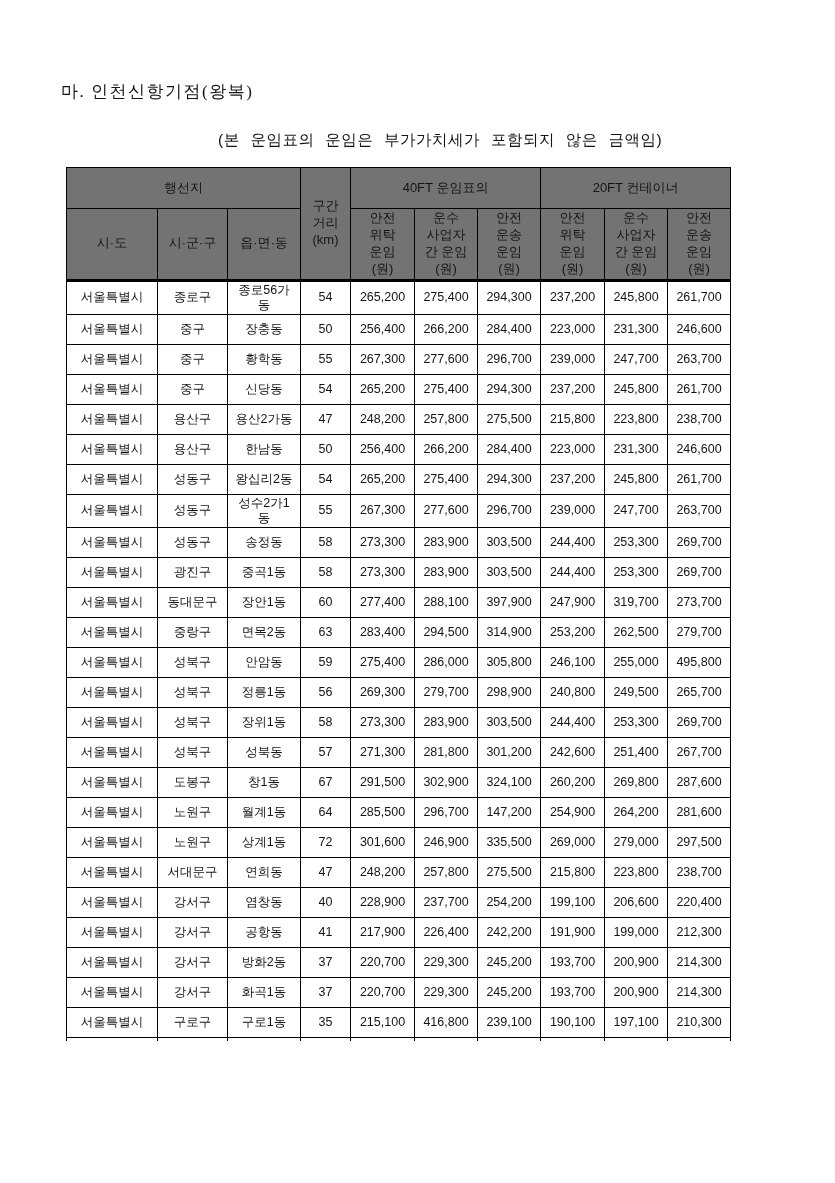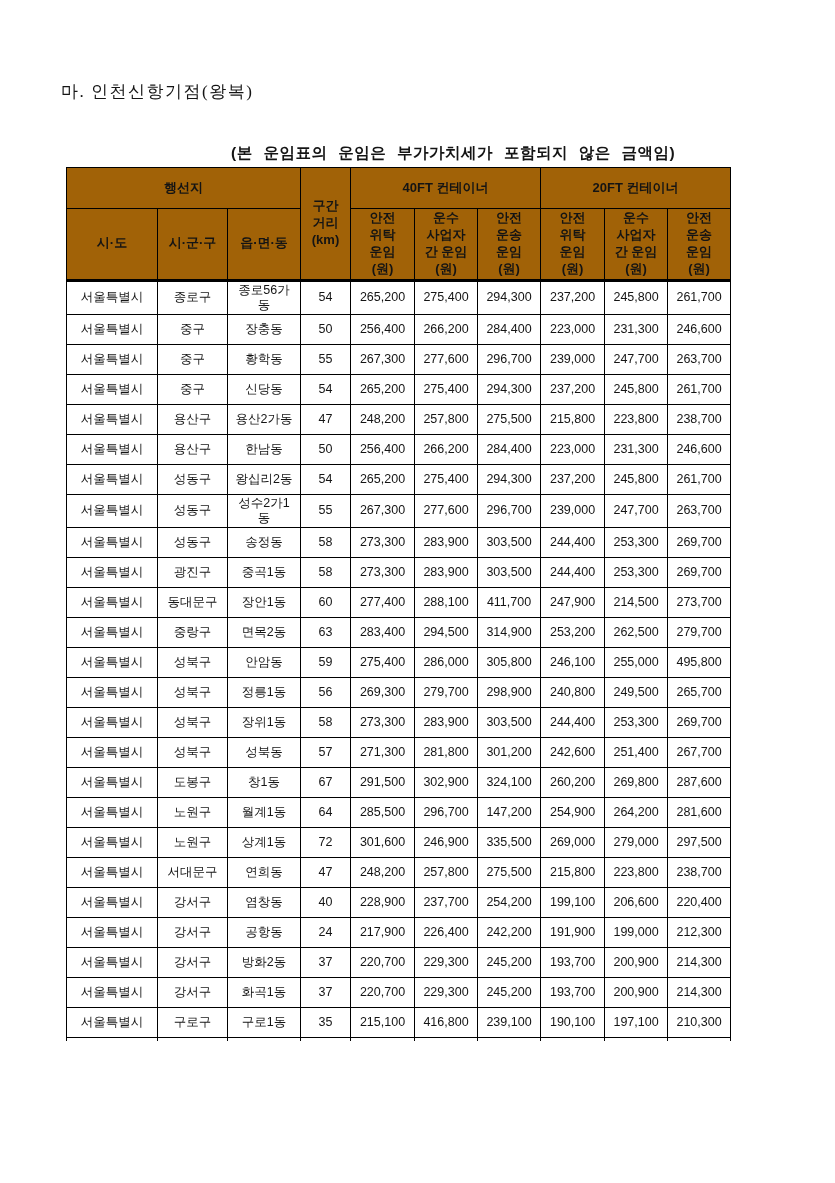--- a/index.html
+++ b/index.html
@@ -10,39 +10,39 @@
     font-family:"Liberation Sans", sans-serif;
     color:#141414;
     overflow:hidden;
   }
   .doc-title {
     position:absolute; left:61px; top:80px; margin:0;
     font-family:"Liberation Serif", serif;
     font-size:17px; font-weight:400; letter-spacing:1.5px;
   }
   .doc-subtitle {
-    position:absolute; left:214px; top:126px; margin:17px;
-    font-size:15.5px; font-weight:700;
+    position:absolute; left:214px; top:126px; margin:4px;
+    font-size:15.5px; font-weight:400;
     letter-spacing:0.5px; word-spacing:6px;
     white-space:nowrap;
   }
   table.fare-table {
     position:absolute; left:66px; top:167px;
     width:664px;
     border-collapse:collapse; table-layout:fixed;
   }
   .fare-table th, .fare-table td {
     border:1.5px solid #000;
     text-align:center; vertical-align:middle;
     padding:1px 0;
     overflow:hidden;
   }
   .fare-table thead th {
-    font-size:13px; font-weight:700; line-height:1.3;
-    background:#a16207;
+    font-size:13px; font-weight:400; line-height:1.3;
+    background:#737373;
   }
   .fare-table tr.group-row th { height:38px; }
   .fare-table tr.sub-row th { height:64px;margin-left:48px; }
   .fare-table thead tr.sub-row th,
   .fare-table thead th[rowspan] { border-bottom:3.5px solid #000; }
   .pre { white-space:pre-line; }
   .fare-table tbody td {
     font-size:12.5px; font-weight:400;
     height:27px; line-height:1.2;
   }
@@ -74,21 +74,21 @@
       <col style="width:64px">
       <col style="width:63px">
       <col style="width:63px">
     </colgroup>
     <thead>
       <tr class="group-row">
         <th colspan="3">행선지</th>
         <th rowspan="2" class="pre">구간
 거리
 (km)</th>
-        <th colspan="3">40FT 컨테이너</th>
+        <th colspan="3">40FT 운임표의</th>
         <th colspan="3">20FT 컨테이너</th>
       </tr>
       <tr class="sub-row">
         <th>시·도</th>
         <th>시·군·구</th>
         <th>읍·면·동</th>
         <th class="pre">안전
 위탁
 운임
 (원)</th>
@@ -237,23 +237,23 @@
           <td>253,300</td>
           <td>269,700</td>
         </tr>
         <tr>
           <td>서울특별시</td>
           <td>동대문구</td>
           <td class="pre">장안1동</td>
           <td>60</td>
           <td>277,400</td>
           <td>288,100</td>
-          <td>411,700</td>
+          <td>397,900</td>
           <td>247,900</td>
-          <td>214,500</td>
+          <td>319,700</td>
           <td>273,700</td>
         </tr>
         <tr>
           <td>서울특별시</td>
           <td>중랑구</td>
           <td class="pre">면목2동</td>
           <td>63</td>
           <td>283,400</td>
           <td>294,500</td>
           <td>314,900</td>
@@ -366,21 +366,21 @@
           <td>237,700</td>
           <td>254,200</td>
           <td>199,100</td>
           <td>206,600</td>
           <td>220,400</td>
         </tr>
         <tr>
           <td>서울특별시</td>
           <td>강서구</td>
           <td class="pre">공항동</td>
-          <td>24</td>
+          <td>41</td>
           <td>217,900</td>
           <td>226,400</td>
           <td>242,200</td>
           <td>191,900</td>
           <td>199,000</td>
           <td>212,300</td>
         </tr>
         <tr>
           <td>서울특별시</td>
           <td>강서구</td>

